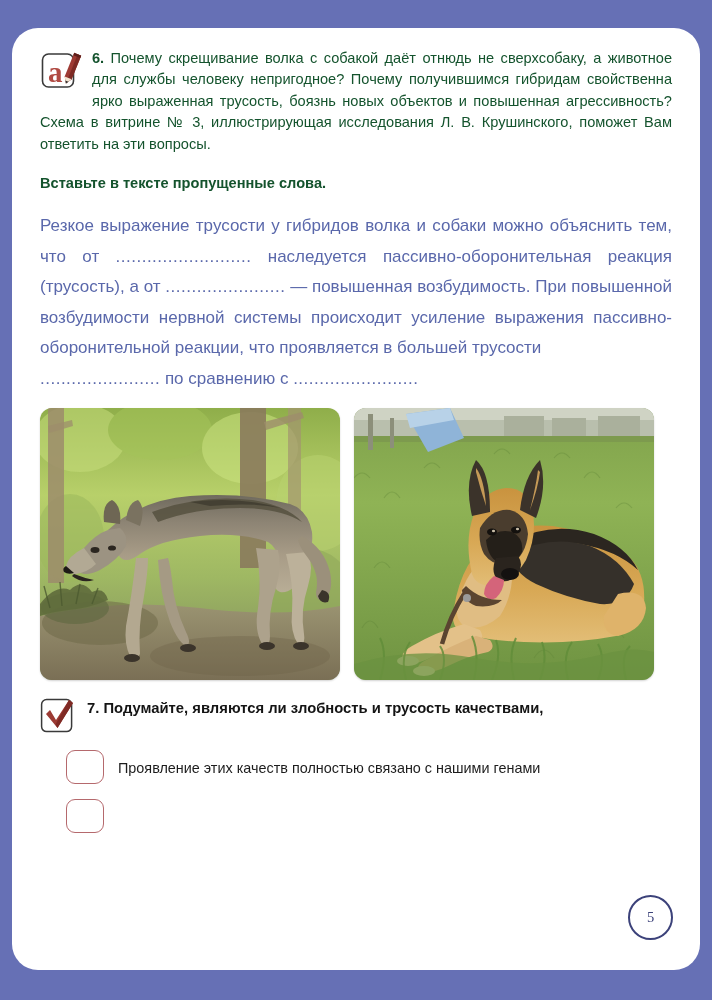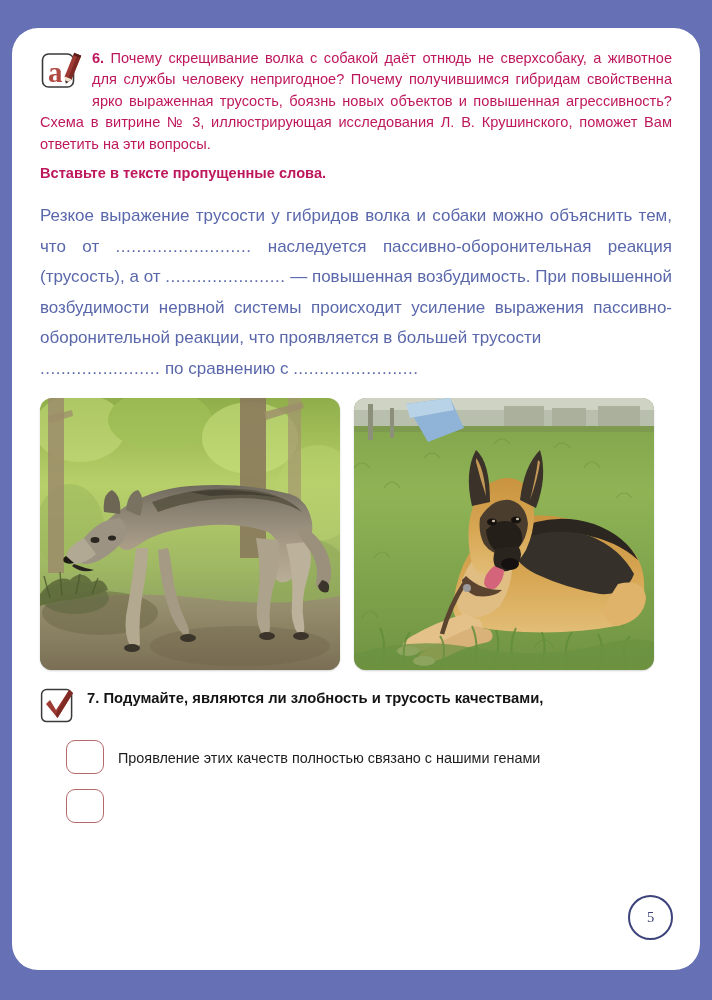--- a/index.html
+++ b/index.html
@@ -72,36 +72,36 @@
   .icon-check {
     width: 36px;
     height: 36px;
     flex: 0 0 36px;
     margin-top: 1px;
   }
 
   .q6-text {
     font-size: 14.6px;
     line-height: 21.4px;
-    color: #be185d;
+    color: #14532d;
     text-align: justify;
     text-align-last: left;
     hyphens: manual;
   }
   .q6-text .lead-float {
     float: left;
     width: 52px;
     height: 64px;
     shape-outside: inset(0);
   }
   .q6-num { font-weight: bold; }
   .q6-bold {
     font-weight: bold;
     display: block;
-    margin-top: 8px;
+    margin-top: 18px;
     text-align: left;
   }
 
   
   .fill-para {
     margin-top: 17px;
     font-size: 17px;
     line-height: 30.5px;
     color: #5a68ab;
     text-align: justify;

